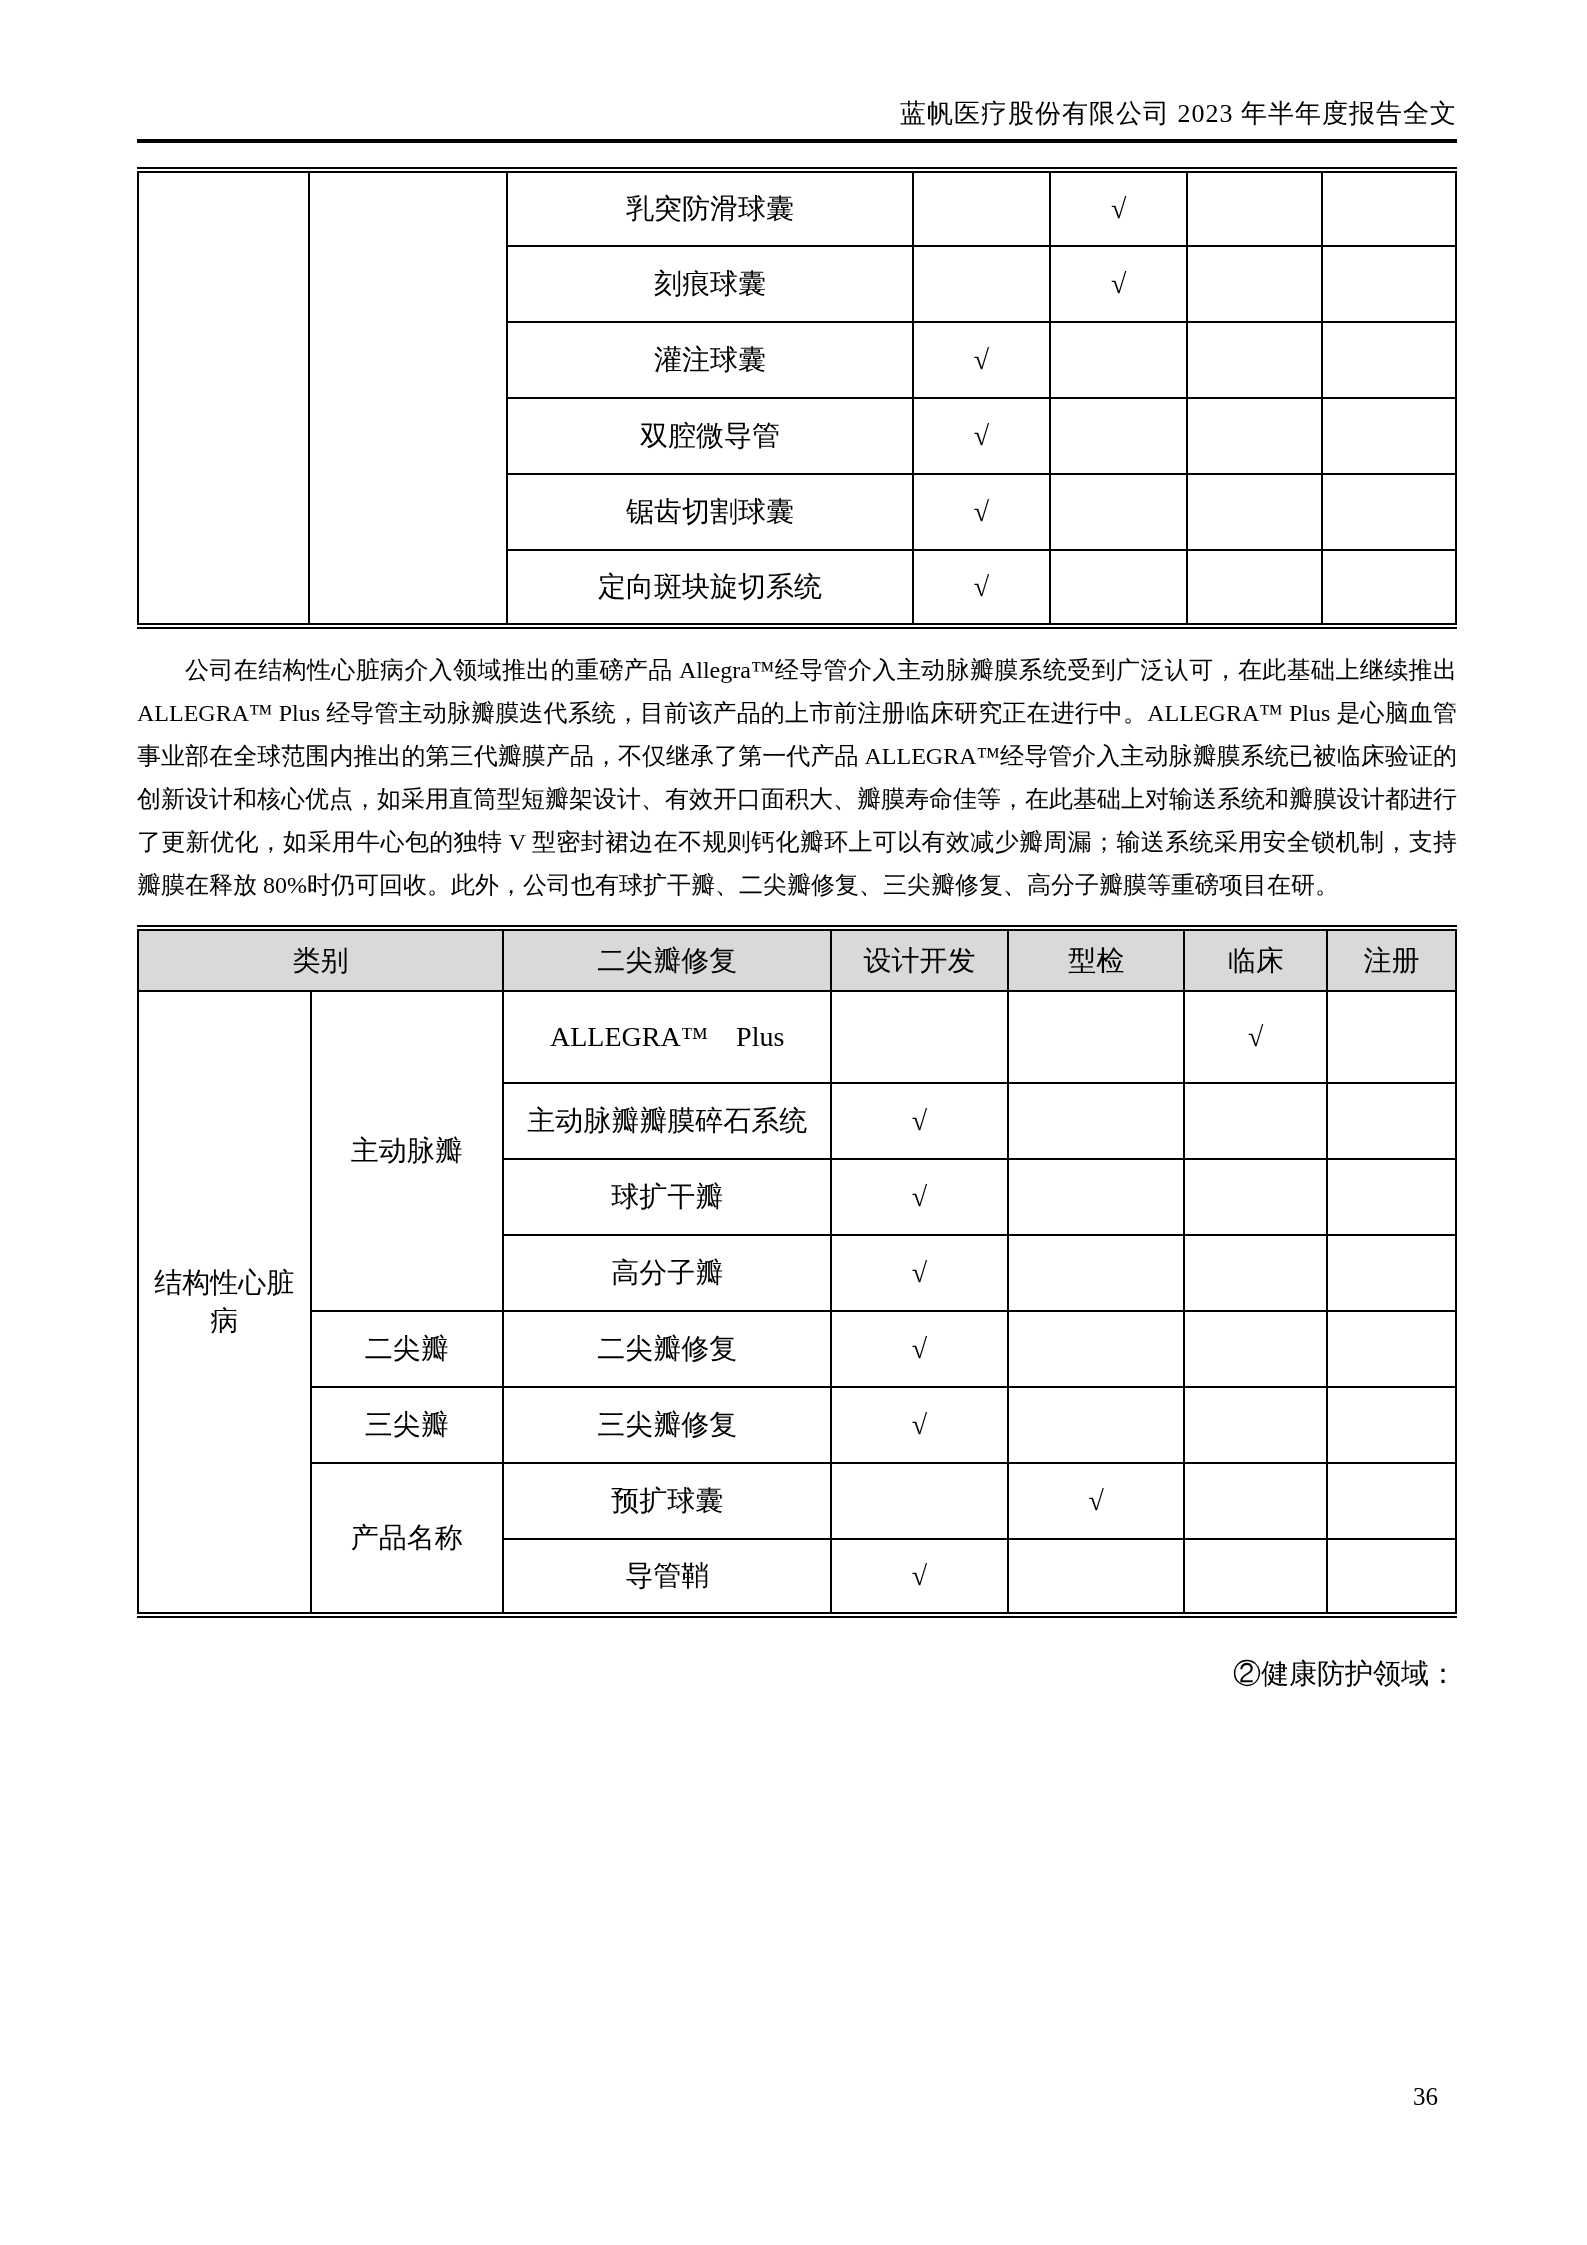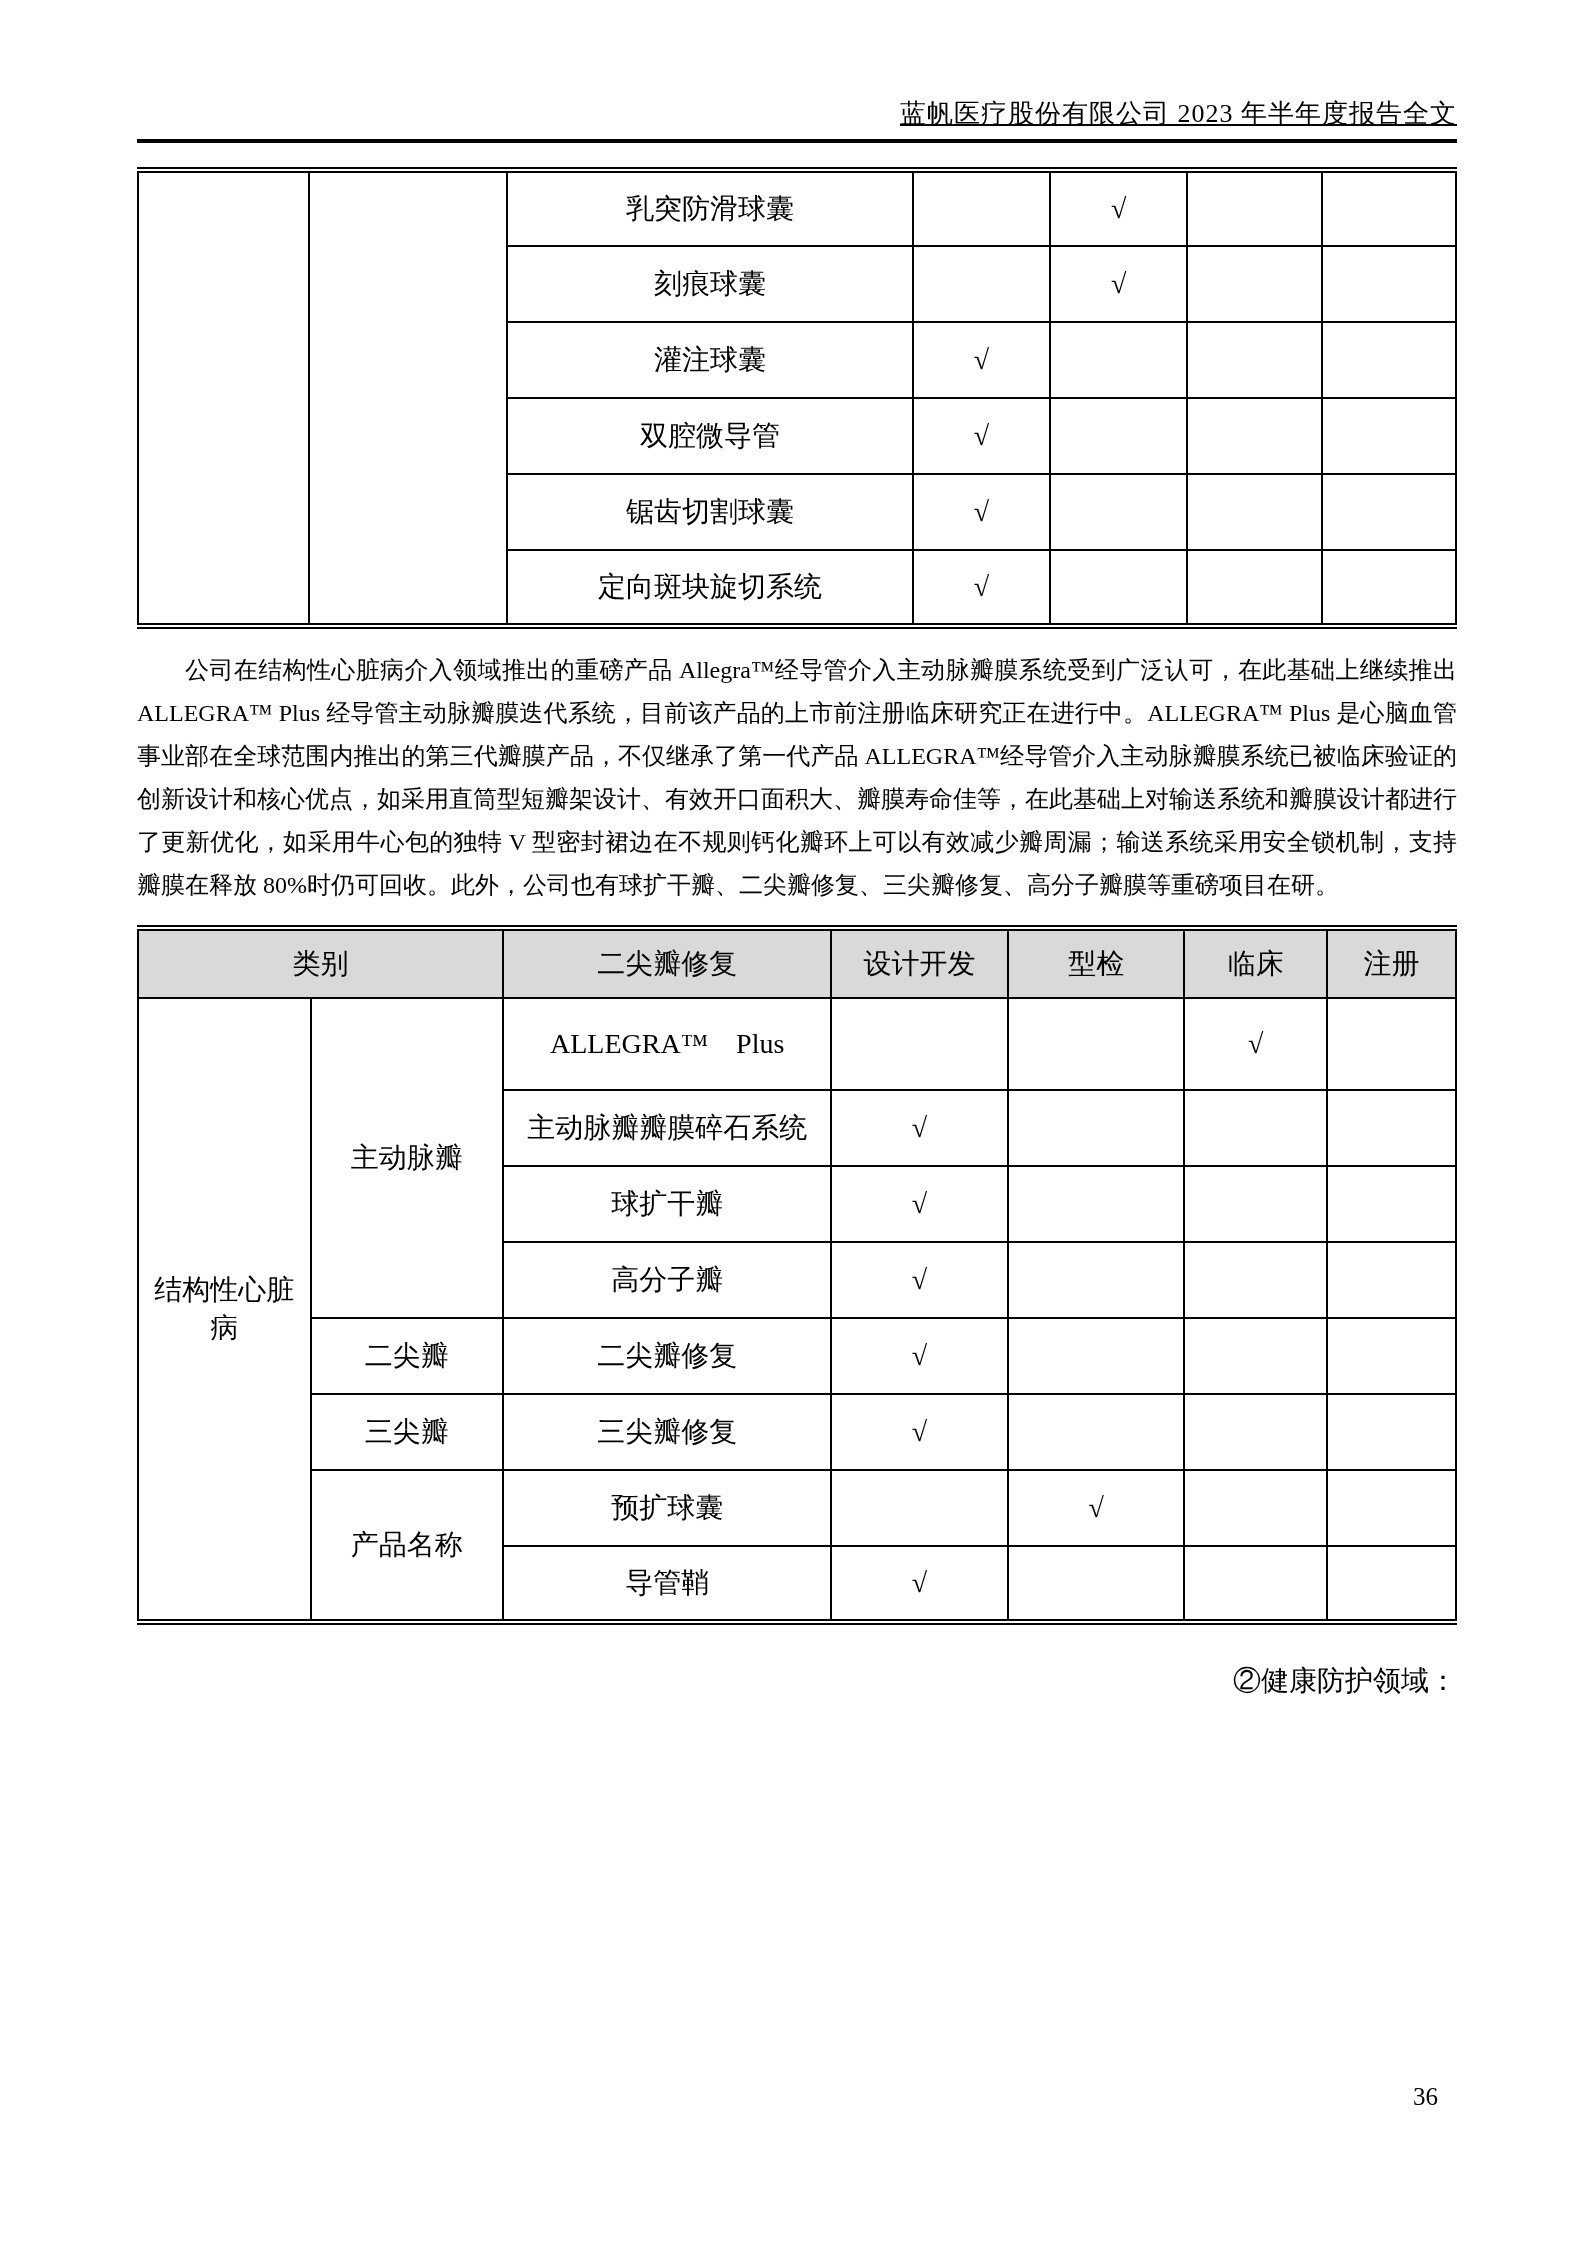--- a/index.html
+++ b/index.html
@@ -13,21 +13,20 @@
   }
   .content { margin-left: 137px; width: 1320px; }
 
   .page-header {
     padding-top: 96px;
     padding-bottom: 8px;
     text-align: right;
     font-size: 26px;
     letter-spacing: 1px;
     border-bottom: 4px solid #000;
-    text-decoration: underline;
   }
 
   table.tbl {
     border-collapse: collapse;
     table-layout: fixed;
     width: 1320px;
     border-top: 6px double #000;
     border-bottom: 6px double #000;
   }
   table.tbl td, table.tbl th {
@@ -36,21 +35,21 @@
     vertical-align: middle;
     font-size: 28px;
     font-weight: normal;
     padding: 0 4px;
     overflow: hidden;
   }
   table.tbl-top { margin-top: 24px; }
   table.tbl-main { margin-top: 18px; }
   tr.h76 { height: 76px; }
   tr.h92 { height: 92px; }
-  tr.head { height: 70px; }
+  tr.head { height: 63px; }
   tr.head th { background: #d9d9d9; }
   td.chk { font-size: 30px; }
 
   .para {
     font-size: 24px;
     text-align: justify;
     text-indent: 2em;
     margin: 0;
   }
   .para1 { line-height: 43px; margin-top: 20px; }

